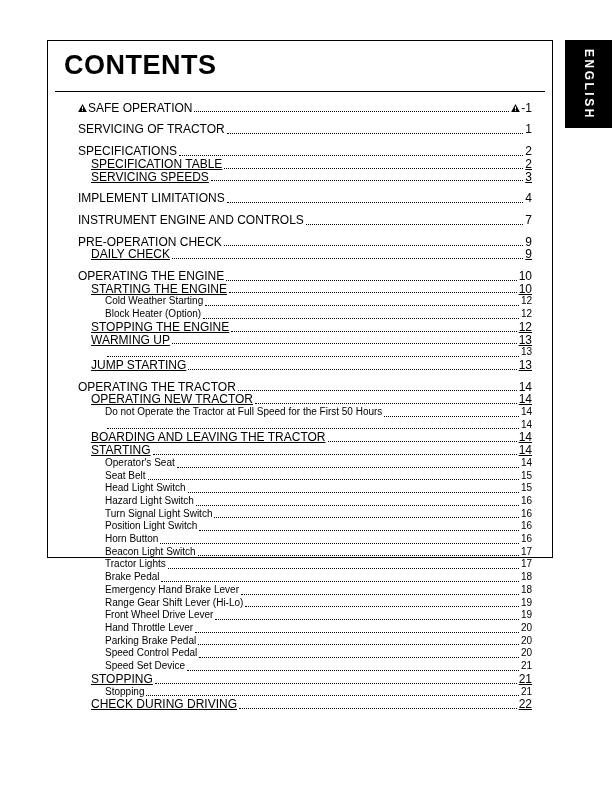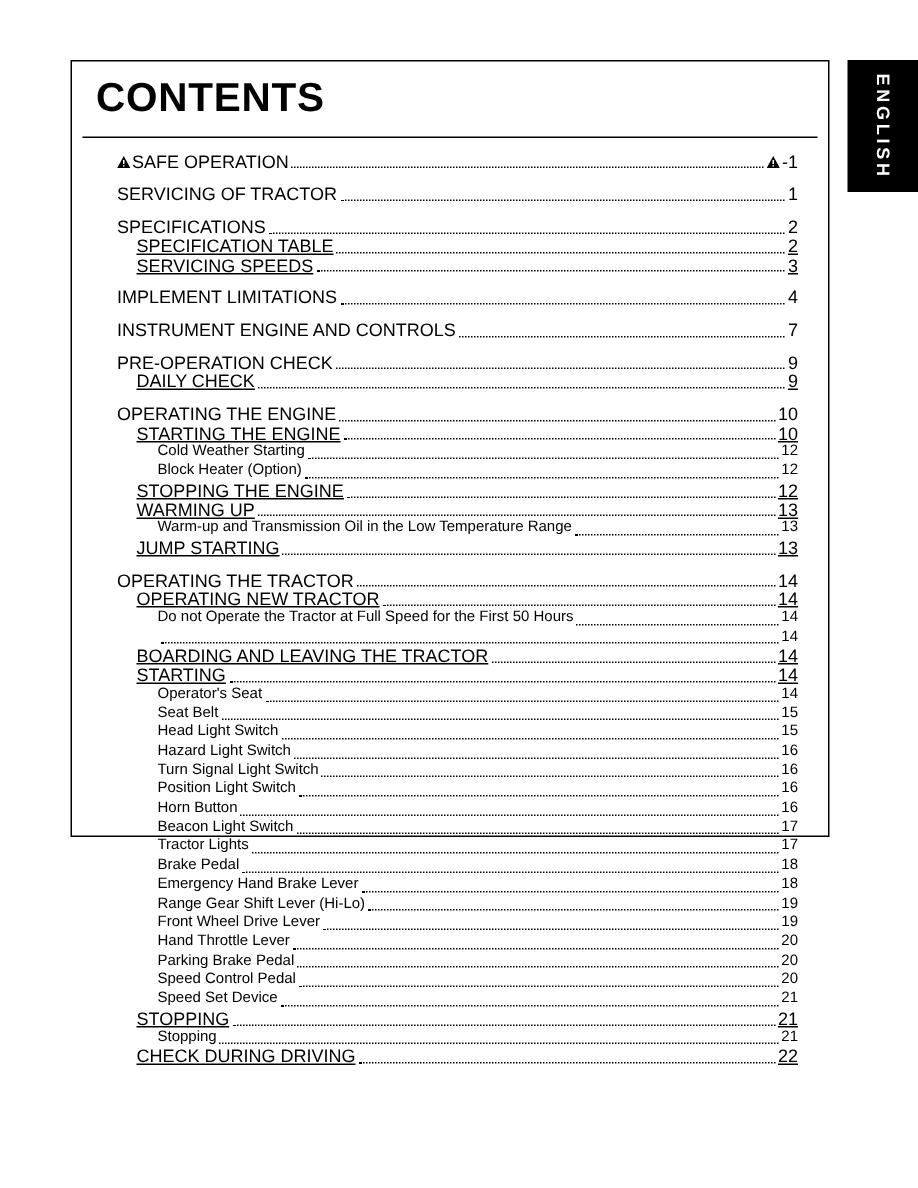--- a/index.html
+++ b/index.html
@@ -226,23 +226,20 @@
       <div class="toc-row level-1">
     <span class="entry-label">
           <span class="label-text">WARMING UP</span>
         </span>
     <span class="dots"></span>
     <span class="entry-page">
           <span class="page-text">13</span>
         </span>
   </div>
       <div class="toc-row level-2">
-    <span class="entry-label">
-          <span class="label-text">Warm-up and Transmission Oil in the Low Temperature Range</span>
-        </span>
     <span class="dots"></span>
     <span class="entry-page">
           <span class="page-text">13</span>
         </span>
   </div>
       <div class="toc-row level-1">
     <span class="entry-label">
           <span class="label-text">JUMP STARTING</span>
         </span>
     <span class="dots"></span>

